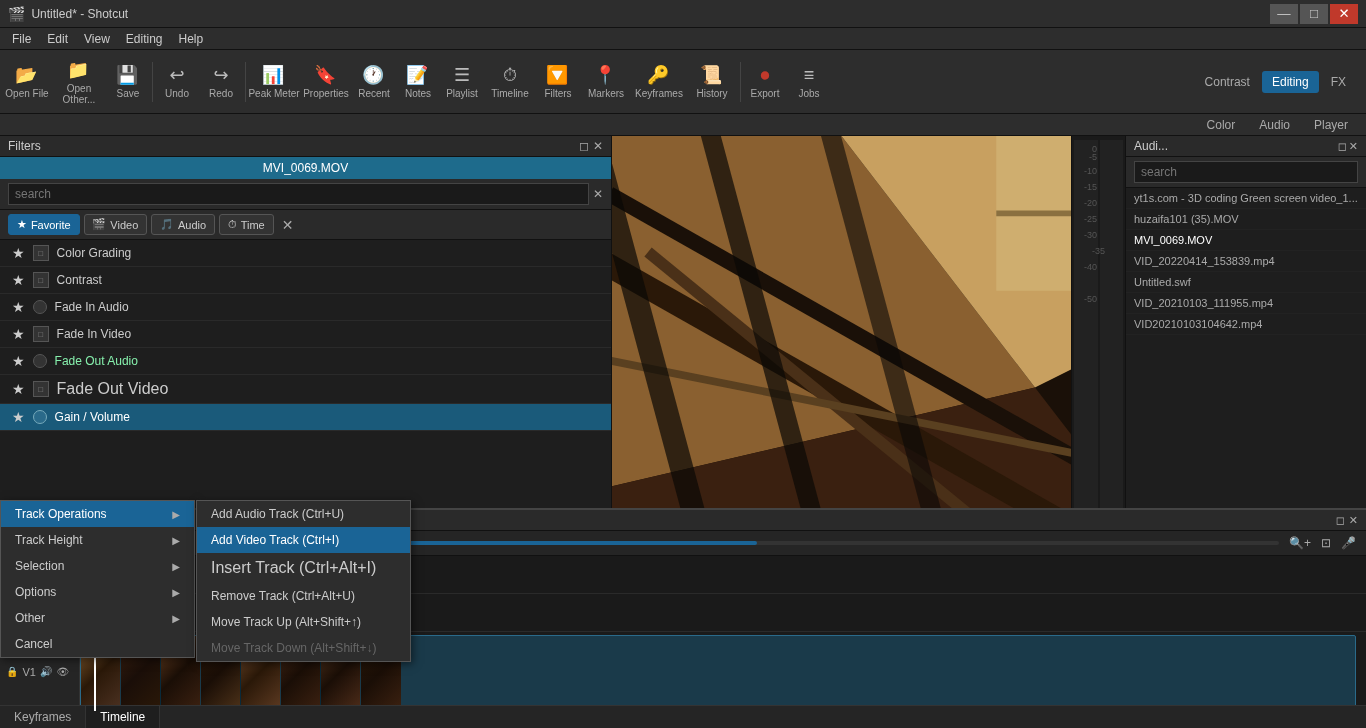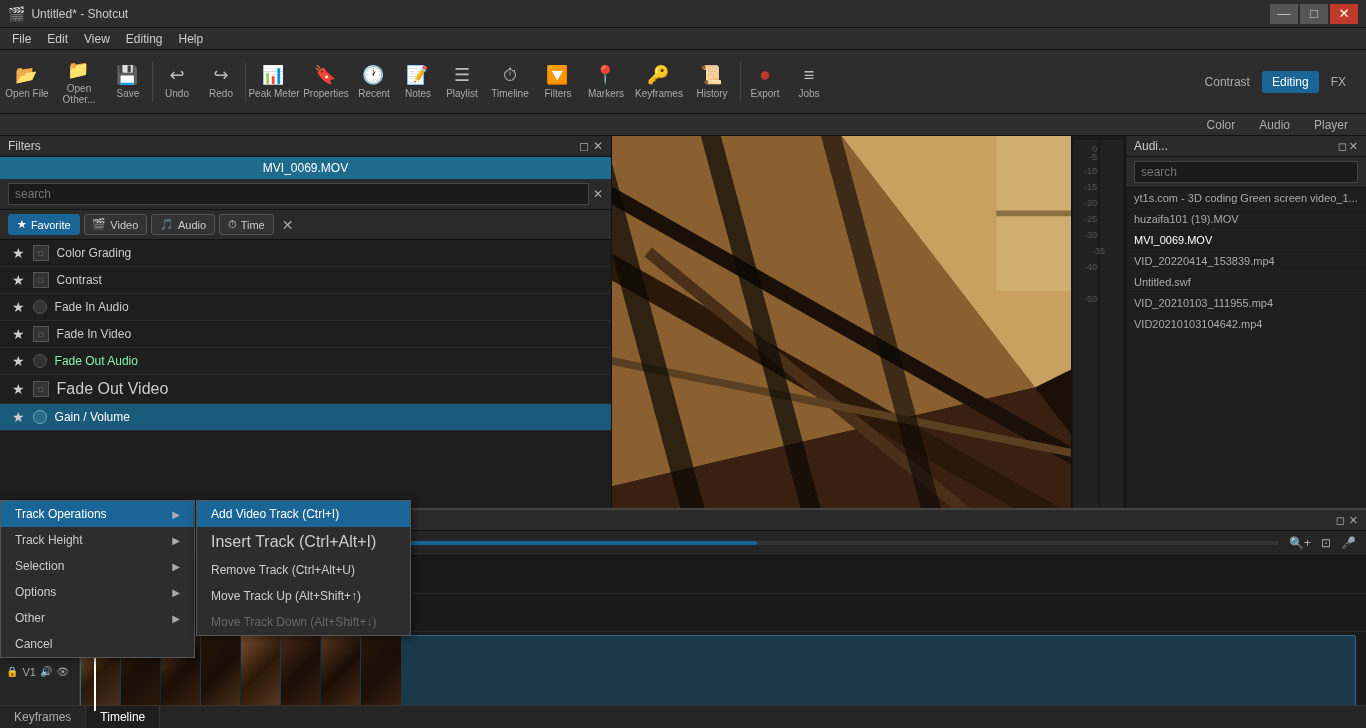--- a/index.html
+++ b/index.html
@@ -345,21 +345,21 @@
           <button style="background:none;border:none;color:#aaa;cursor:pointer;font-size:11px;">✕</button>
         </div>
       </div>
 
       <div style="padding:4px 8px;background:#2a2a2a;border-bottom:1px solid #111;">
         <input placeholder="search" style="width: 100%; background: rgb(26, 26, 26); border: 1px solid rgb(68, 68, 68); color: rgb(204, 204, 204); padding: 3px 6px; font-size: 12px;">
       </div>
 
       <div style="flex:1;overflow-y:auto;">
         <div style="padding:4px 8px;font-size:11px;color:#aaa;cursor:pointer;border-bottom:1px solid #222;white-space:nowrap;overflow:hidden;text-overflow:ellipsis;">yt1s.com - 3D coding Green screen video_1...</div>
-        <div style="padding:4px 8px;font-size:11px;color:#aaa;cursor:pointer;border-bottom:1px solid #222;">huzaifa101 (19).MOV</div>
+        <div style="padding:4px 8px;font-size:11px;color:#aaa;cursor:pointer;border-bottom:1px solid #222;">huzaifa101 (35).MOV</div>
         <div style="padding:4px 8px;font-size:11px;color:#fff;cursor:pointer;border-bottom:1px solid #222;">MVI_0069.MOV</div>
         <div style="padding:4px 8px;font-size:11px;color:#aaa;cursor:pointer;border-bottom:1px solid #222;">VID_20220414_153839.mp4</div>
         <div style="padding:4px 8px;font-size:11px;color:#aaa;cursor:pointer;border-bottom:1px solid #222;">Untitled.swf</div>
         <div style="padding:4px 8px;font-size:11px;color:#aaa;cursor:pointer;border-bottom:1px solid #222;">VID_20210103_111955.mp4</div>
         <div style="padding:4px 8px;font-size:11px;color:#aaa;cursor:pointer;border-bottom:1px solid #222;">VID20210103104642.mp4</div>
       </div>
 
       <div style="display:flex;border-top:1px solid #111;background:#2a2a2a;">
         <div style="flex:1;padding:6px 8px;cursor:pointer;font-size:12px;color:#fff;text-align:center;border-right:1px solid #333;">Recent</div>
         <div style="flex:1;padding:6px 8px;cursor:pointer;font-size:12px;color:#aaa;text-align:center;">History</div>
@@ -464,20 +464,23 @@
     <div style="padding:6px 14px;cursor:pointer;font-size:12px;color:#ccc;display:flex;align-items:center;justify-content:space-between;">
       <span>Other</span>
       <span style="font-size:10px;color:#aaa;">▶</span>
     </div>
     <div style="padding:6px 14px;cursor:pointer;font-size:12px;color:#ccc;">
       <span>Cancel</span>
     </div>
   </div>
 
   <div id="submenu" style="position:absolute;top:500px;left:196px;background:#2d2d2d;border:1px solid #555;min-width:215px;z-index:1001;box-shadow:2px 2px 8px rgba(0,0,0,0.5);">
+    <div style="padding:6px 14px;cursor:pointer;font-size:12px;color:#ccc;">
+      <span>Add Audio Track (Ctrl+U)</span>
+    </div>
     <div style="padding:6px 14px;cursor:pointer;font-size:12px;color:#fff;background:#1a6496;">
       <span>Add Video Track (Ctrl+I)</span>
     </div>
     <div style="padding:6px 14px;cursor:pointer;font-size:16px;color:#ccc;">
       <span>Insert Track (Ctrl+Alt+I)</span>
     </div>
     <div style="padding:6px 14px;cursor:pointer;font-size:12px;color:#ccc;">
       <span>Remove Track (Ctrl+Alt+U)</span>
     </div>
     <div style="padding:6px 14px;cursor:pointer;font-size:12px;color:#ccc;">

